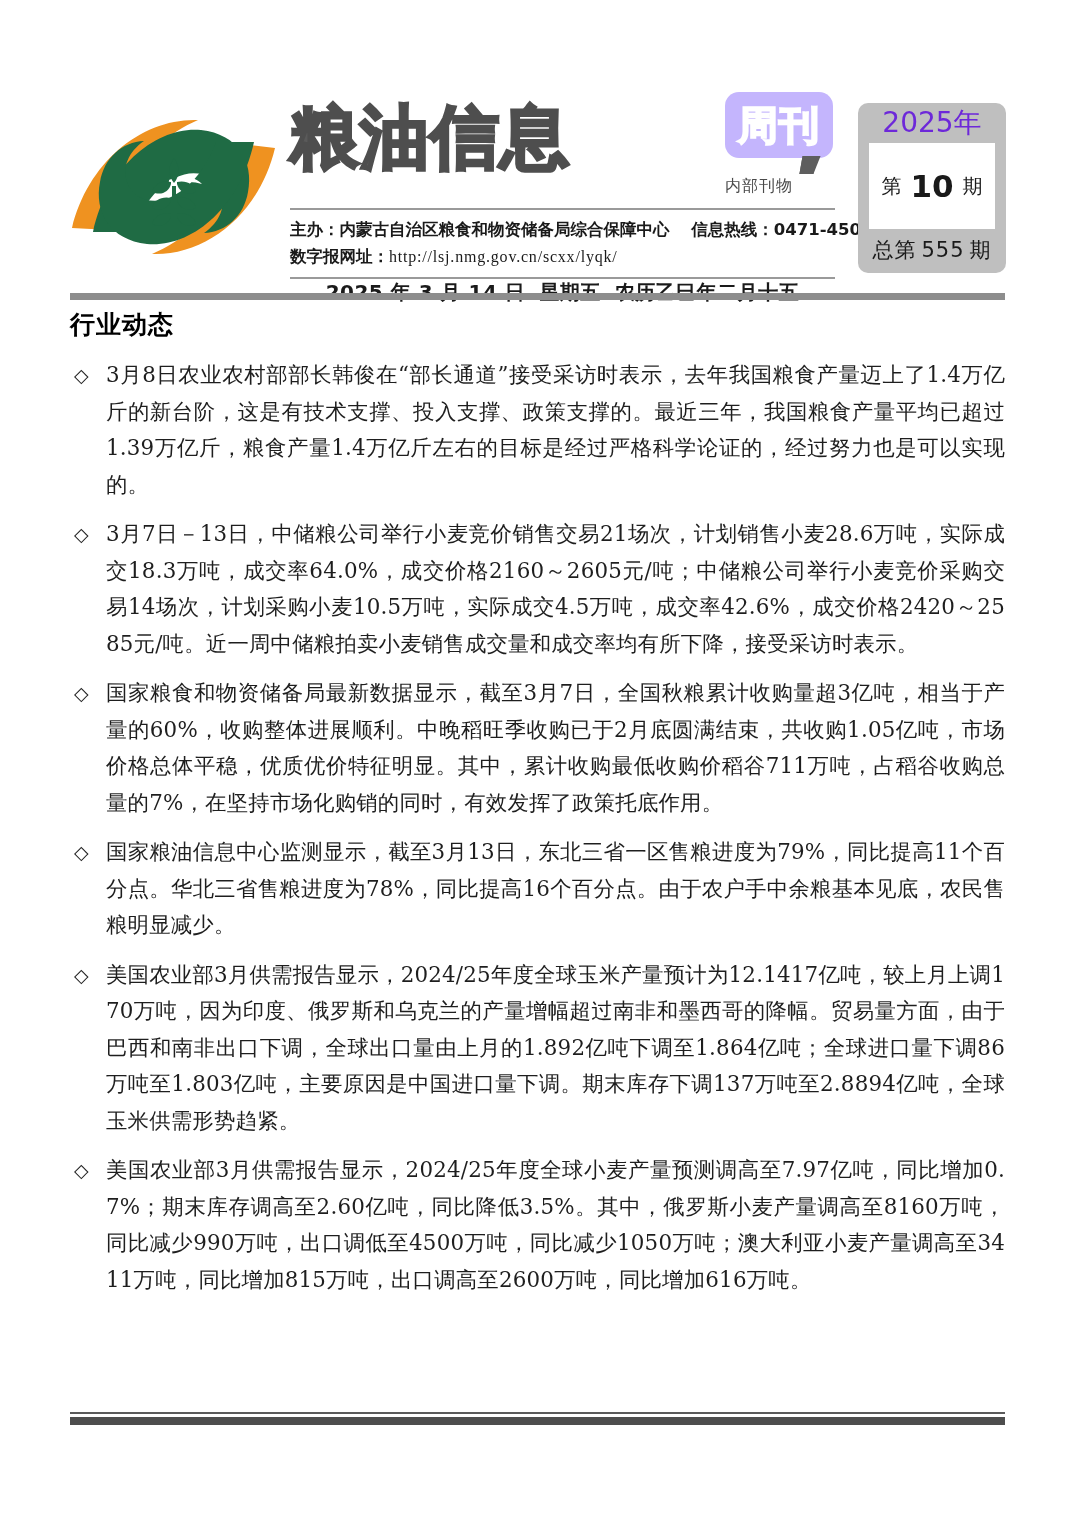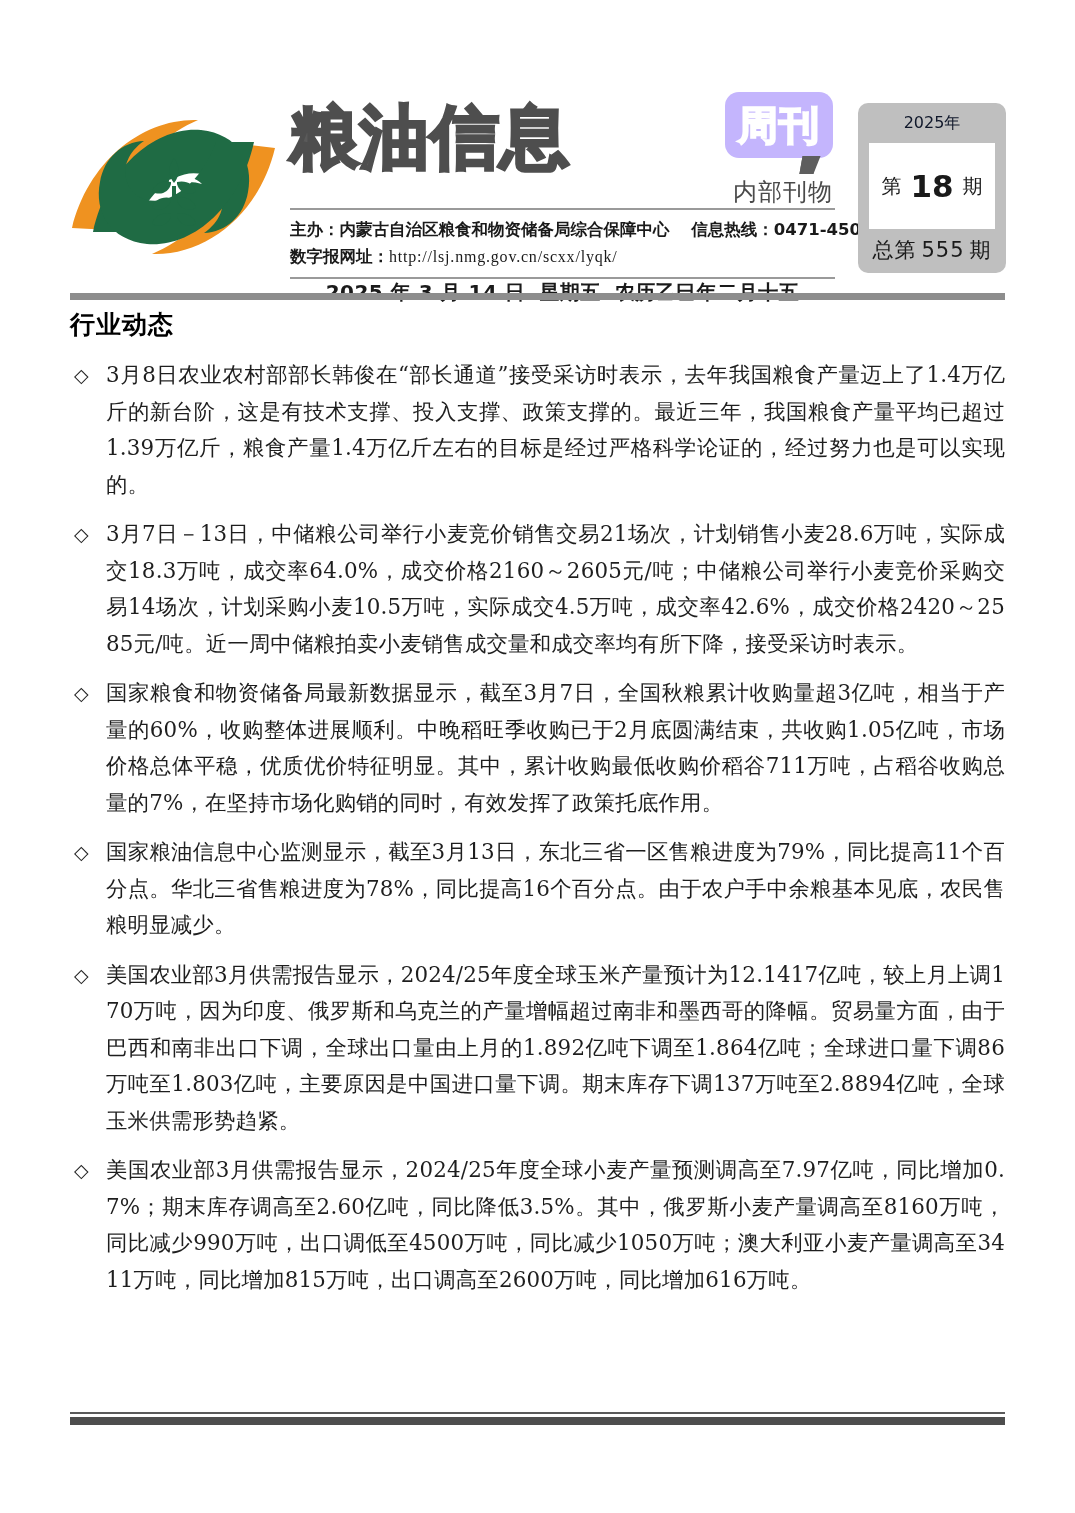--- a/index.html
+++ b/index.html
@@ -101,23 +101,23 @@
     width: 0;
     height: 0;
     border-left: 14px solid #5e5e5e;
     border-right: 4px solid transparent;
     border-top: 18px solid #5e5e5e;
     border-bottom: 0;
     transform: skewX(-10deg);
   }
   .weekly-sub {
     margin-top: 18px;
-    text-align: right;
-    font-family: "DejaVu Sans", sans-serif;
-    font-size: 24px;
+    text-align: left;
+    font-family: "DejaVu Sans", sans-serif;
+    font-size: 16px;
     color: #4a4a4a;
     letter-spacing: 1px;
   }
 
   .rule-thin {
     height: 2px;
     background: #9a9a9a;
     margin: 4px 0 0 0;
   }
 
@@ -173,23 +173,23 @@
     width: 148px;
     height: 170px;
     background: #bfbfbf;
     border-radius: 10px;
     box-sizing: border-box;
     padding: 0;
     text-align: center;
     font-family: "DejaVu Sans", sans-serif;
   }
   .issue-year {
-    font-size: 16px;
+    font-size: 28px;
     line-height: 40px;
-    color: #0f172a;
+    color: #6d28d9;
   }
   .issue-mid {
     background: #ffffff;
     height: 86px;
     margin: 0 11px;
     display: flex;
     align-items: center;
     justify-content: center;
   }
   .issue-mid .sm { font-size: 20px; }
@@ -334,21 +334,21 @@
 
       <div class="date-line">
         <span>2025 年 3 月 14 日</span><span>星期五</span><span>农历乙巳年二月十五</span>
       </div>
     </div>
 
     <div class="issue-box">
       <div class="issue-year">2025年</div>
       <div class="issue-mid">
         <span class="sm">第</span>
-        <span class="big">18</span>
+        <span class="big">10</span>
         <span class="sm">期</span>
       </div>
       <div class="issue-total">
         <span>总第</span><span class="num">555</span><span>期</span>
       </div>
     </div>
   </div>
 
   <div class="header-bar"></div>
 

